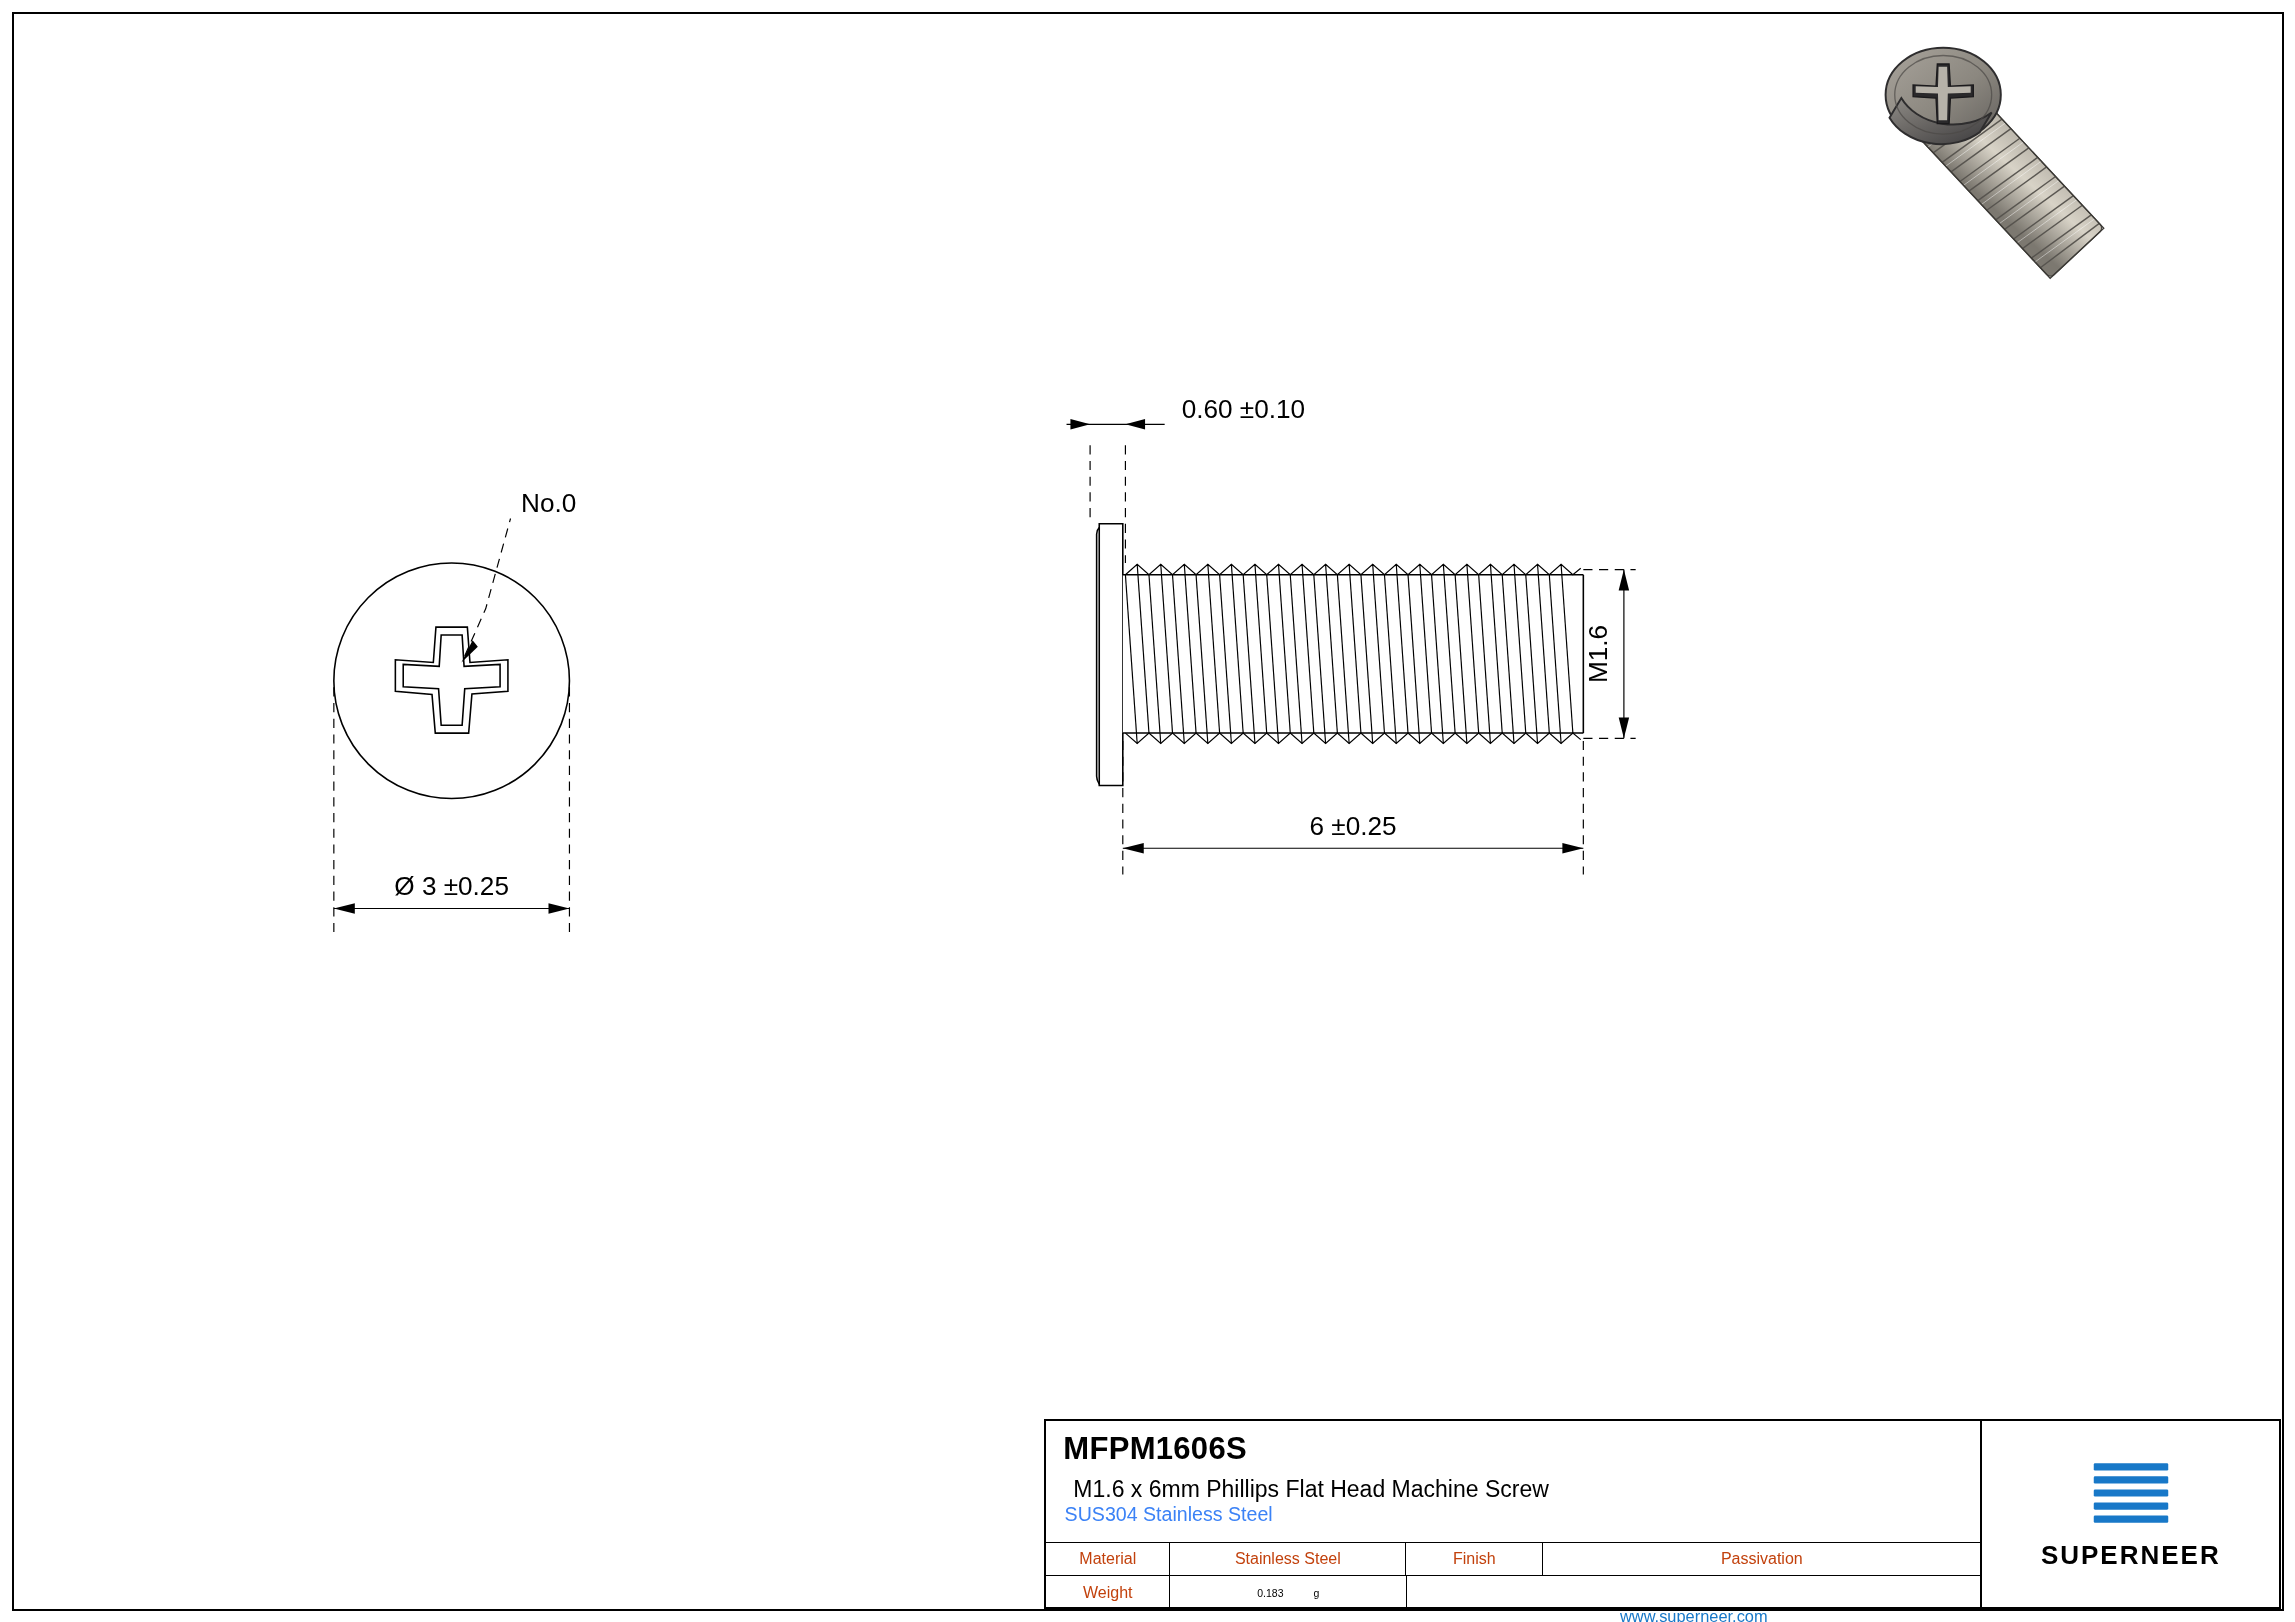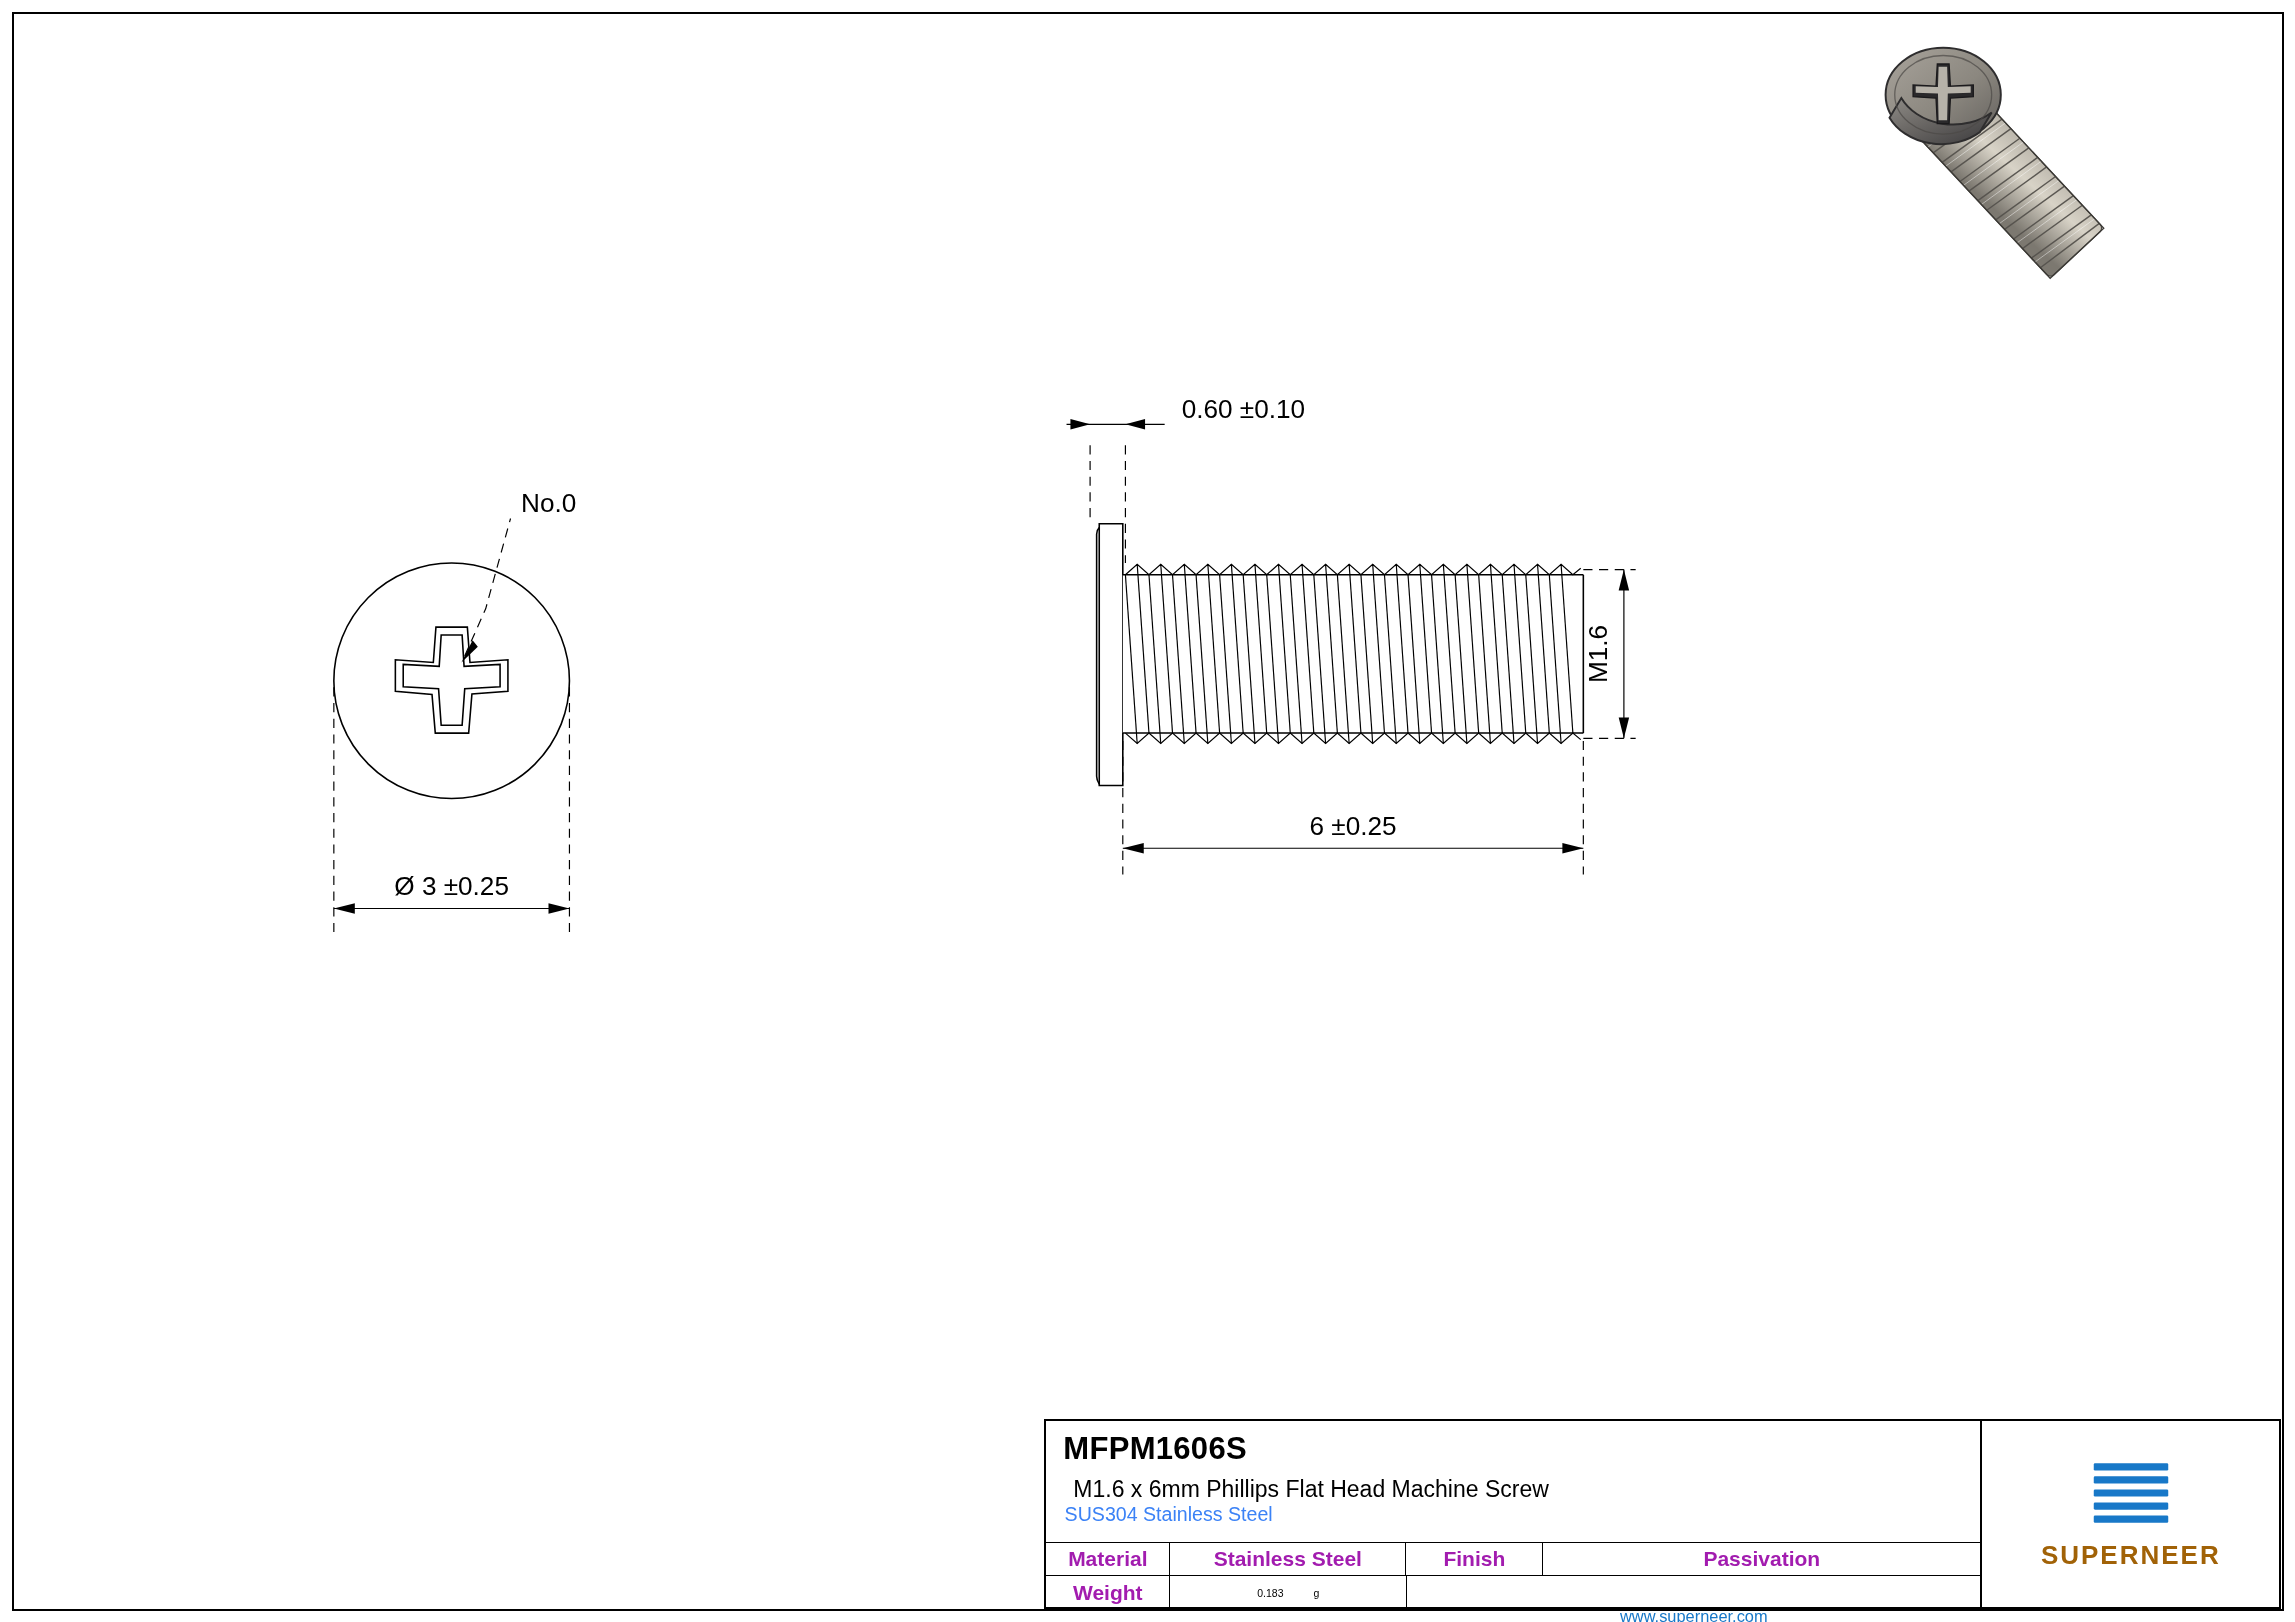--- a/index.html
+++ b/index.html
@@ -128,25 +128,24 @@
   .tb-row {
     display: flex;
     height: 33px;
     box-sizing: border-box;
   }
   .tb-row.first { border-bottom: 1.3px solid #000000; }
   .tb-cell {
     display: flex;
     align-items: center;
     justify-content: center;
-    font-size: 21px;
-    color: #a21caf;
+    font-size: 16px;
+    color: #c2410c;
     box-sizing: border-box;
     height: 100%;
-    font-weight: bold;
   }
   .cell-label { width: 124px; border-right: 1.3px solid #000000; }
   .cell-value { width: 236px; border-right: 1.3px solid #000000; }
   .cell-label2 { width: 137px; border-right: 1.3px solid #000000; }
   .cell-value2 { flex: 1; }
   .cell-wt-value { width: 236px; border-right: 1.3px solid #000000; display:flex; align-items:center; justify-content:center; gap: 30px;}
   .cell-web { flex: 1; display:flex; align-items:center; justify-content:center; }
   .weblink {
     font-size: 16.4px;
     color: #1878c8;
@@ -161,21 +160,21 @@
     flex-direction: column;
     align-items: center;
     justify-content: center;
     gap: 10.5px;
   }
   .logo-mark { width: 98px; height: 72px; }
   .logo-text {
     font-size: 26px;
     font-weight: bold;
     letter-spacing: 2px;
-    color: #a16207;
+    color: #000000;
   }
   svg { display: block; overflow: visible; }
   .ln { stroke: #000000; fill: none; stroke-width: 2.4; }
   .ln-thin { stroke: #000000; fill: none; stroke-width: 1.8; }
   .ln-dash { stroke: #000000; fill: none; stroke-width: 1.8; stroke-dasharray: 14 10; }
   .dimtxt { font-family: "Liberation Sans", sans-serif; font-size: 40px; fill: #000000; }
 </style>
 </head>
 <body>
 

